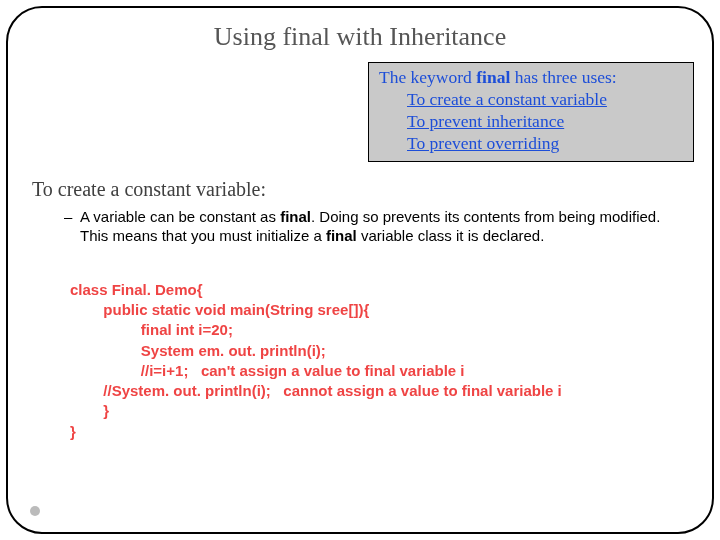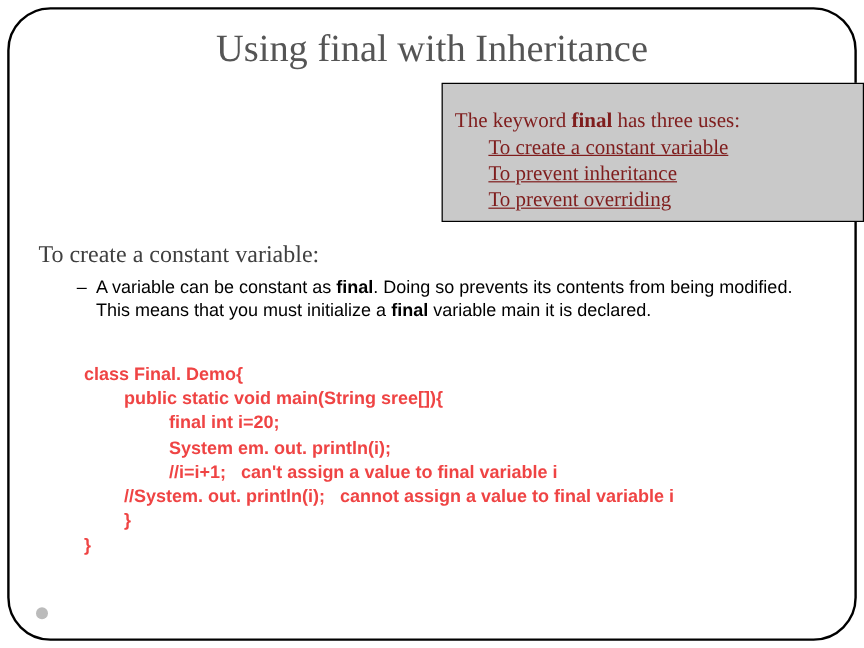--- a/index.html
+++ b/index.html
@@ -15,34 +15,34 @@
     top: 6px;
     left: 6px;
     right: 6px;
     bottom: 6px;
     border: 2px solid #000;
     border-radius: 36px;
     padding: 14px 24px 18px 24px;
   }
   .title {
     text-align: center;
-    font-size: 32px;
+    font-size: 26px;
     color: #555;
     font-weight: normal;
     margin-bottom: 10px;
   }
   .callout {
     background: #c9c9c9;
     border: 1px solid #000;
-    width: 352px;
+    width: 326px;
     margin-left: 336px;
     margin-bottom: 16px;
-    padding: 20px 10px 6px 10px;
+    padding: 4px 10px 6px 10px;
     font-size: 17.5px;
-    color: #7f1d1d;
+    color: #1d4ed8;
     line-height: 1.25;
   }
   .callout .indent {
     padding-left: 28px;
     text-decoration: underline;
   }
   .section-head {
     color: #404040;
     font-size: 20px;
     margin-bottom: 6px;
@@ -95,21 +95,21 @@
     <div class="indent">To create a constant variable</div>
     <div class="indent">To prevent inheritance</div>
     <div class="indent">To prevent overriding</div>
   </div>
 
   <div class="section-head">To create a constant variable:</div>
 
   <div class="bullet-row">
     <div class="dash">–</div>
     <div class="text">
-      <span>A variable can be constant as </span><b>final</b><span>. Doing so prevents its contents from being modified. This means that you must initialize a </span><b>final</b><span> variable main it is declared.</span>
+      <span>A variable can be constant as </span><b>final</b><span>. Doing so prevents its contents from being modified. This means that you must initialize a </span><b>final</b><span> variable class it is declared.</span>
     </div>
   </div>
 
   <div class="code">
 <span>class Final. Demo{</span>
 <span>        public static void main(String sree[]){</span>
 <span>                 final int i=20;</span>
 <span>                 System em. out. println(i);</span>
 <span>                 //i=i+1;   can't assign a value to final variable i</span>
 <span>        //System. out. println(i);   cannot assign a value to final variable i</span>

